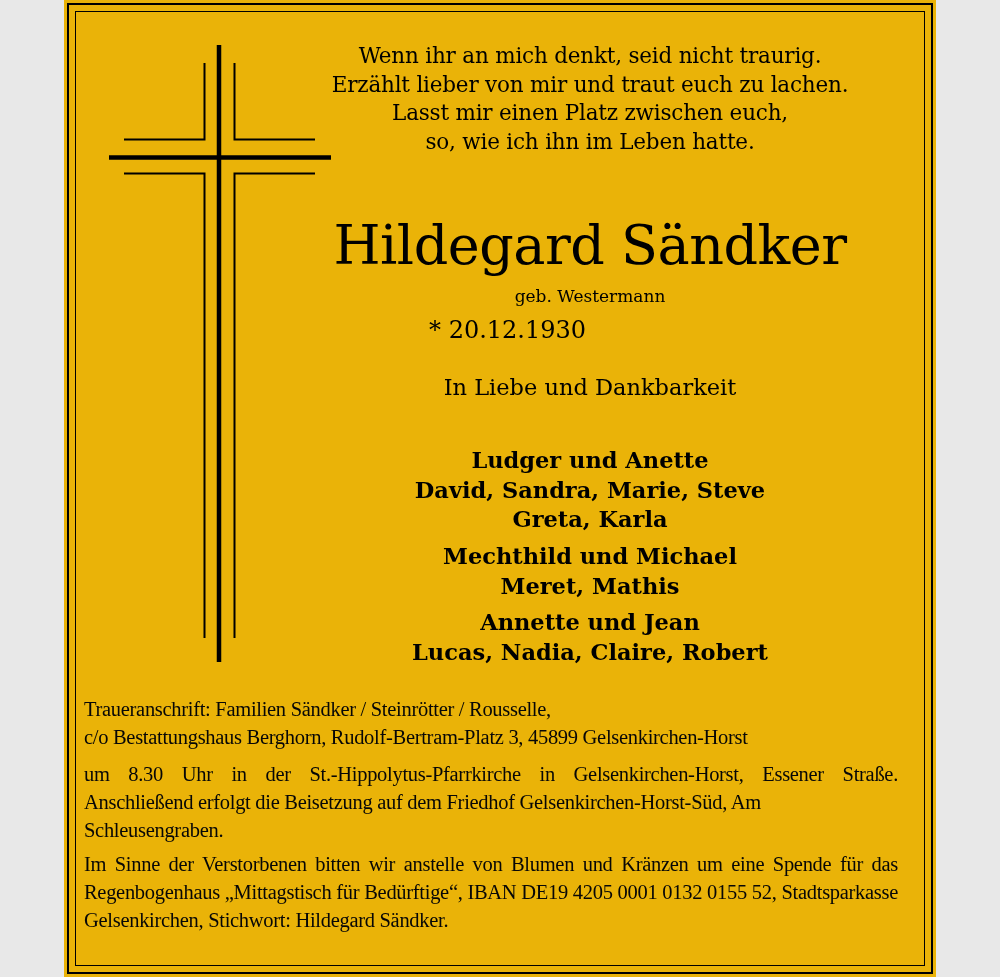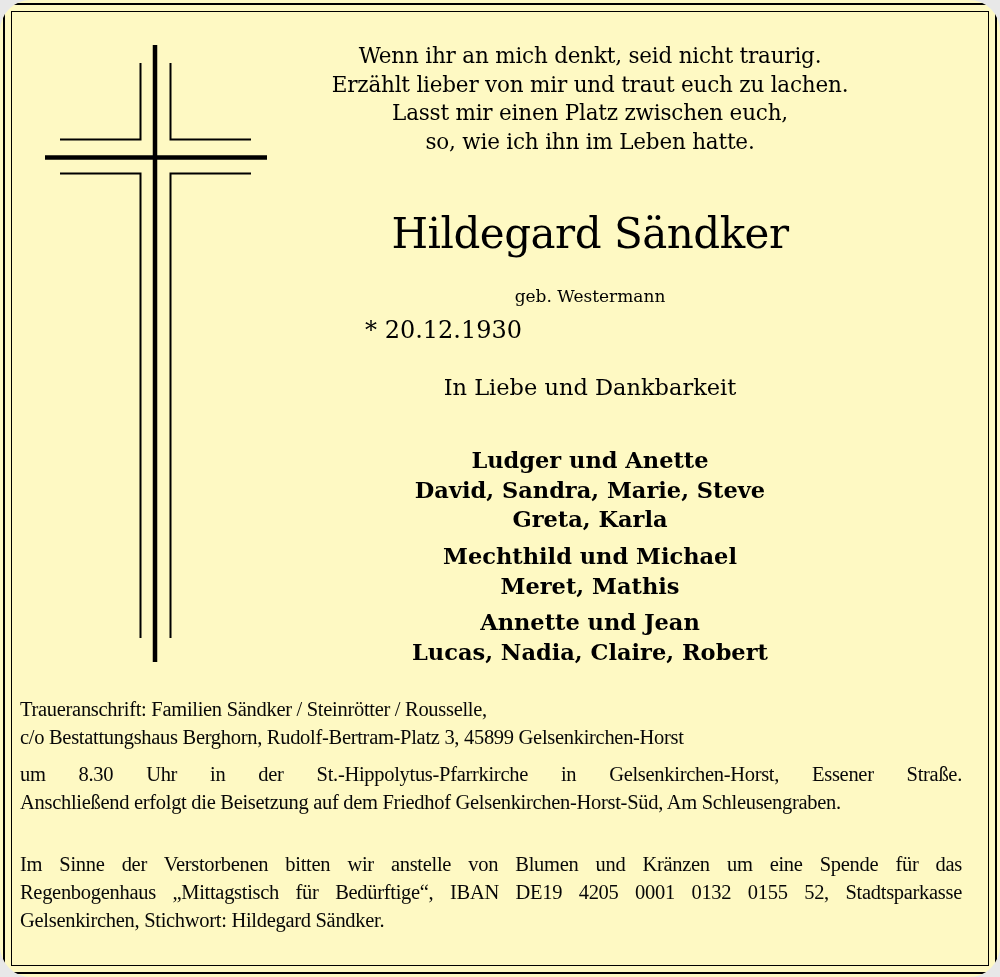--- a/index.html
+++ b/index.html
@@ -1,34 +1,33 @@
 <!DOCTYPE html>
 <html lang="de"><head>
 <meta charset="utf-8">
 <style>
   html,body{margin:0;padding:0;background:#e8e8e8;}
   .page{
     position:relative;
-    width:1000px;height:977px;
-    background:#fef9c3;
+    width:872px;height:977px;
+    background:#eab308;
     color:#000;
     font-family:"DejaVu Serif", serif;
     overflow:hidden;
     margin:0 auto;
-    border-radius:31px;
   }
   .border-outer{position:absolute;inset:3px;border:2.5px solid #000;pointer-events:none;}
   .border-inner{position:absolute;inset:11px;border:1.5px solid #000;pointer-events:none;}
 
   .cross{position:absolute;left:40px;top:40px;}
 
   .center-col{position:absolute;left:190px;right:10px;text-align:center;}
 
   .poem{top:42px;font-size:21.5px;line-height:28.5px;letter-spacing:-0.2px;}
-  .name{top:204px;font-size:42px;line-height:60px;font-weight:normal;letter-spacing:-0.5px;margin:0;}
+  .name{top:204px;font-size:54px;line-height:60px;font-weight:normal;letter-spacing:-0.5px;margin:12px;}
   .maiden{top:283px;font-size:17px;line-height:27px;}
   .dates-row{
     position:absolute;left:365px;width:460px;top:317px;
     display:flex;justify-content:space-between;
     font-size:24px;line-height:27px;
   }
   .tribute{top:374px;font-size:22.5px;line-height:26px;}
   .family{font-weight:bold;font-size:22.5px;line-height:29.5px;}
   .fg1{top:410px;}
   .fg2{top:446px;}

